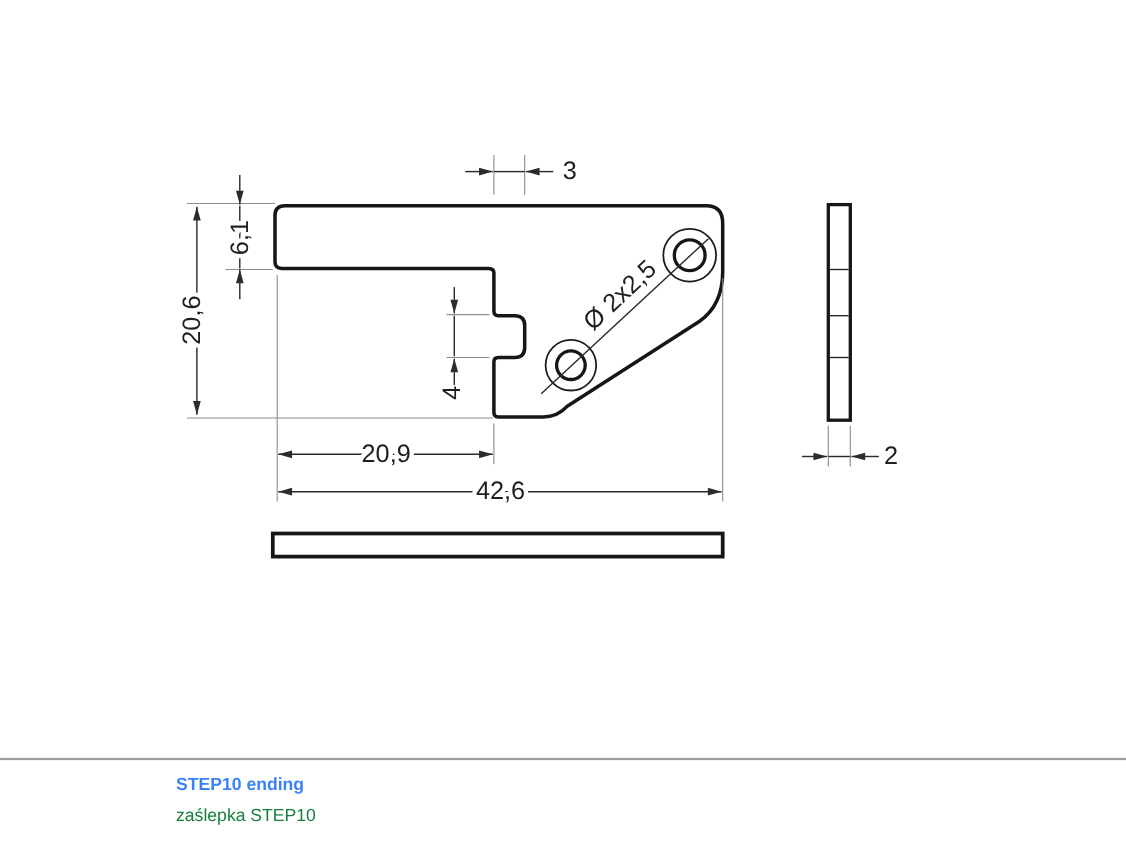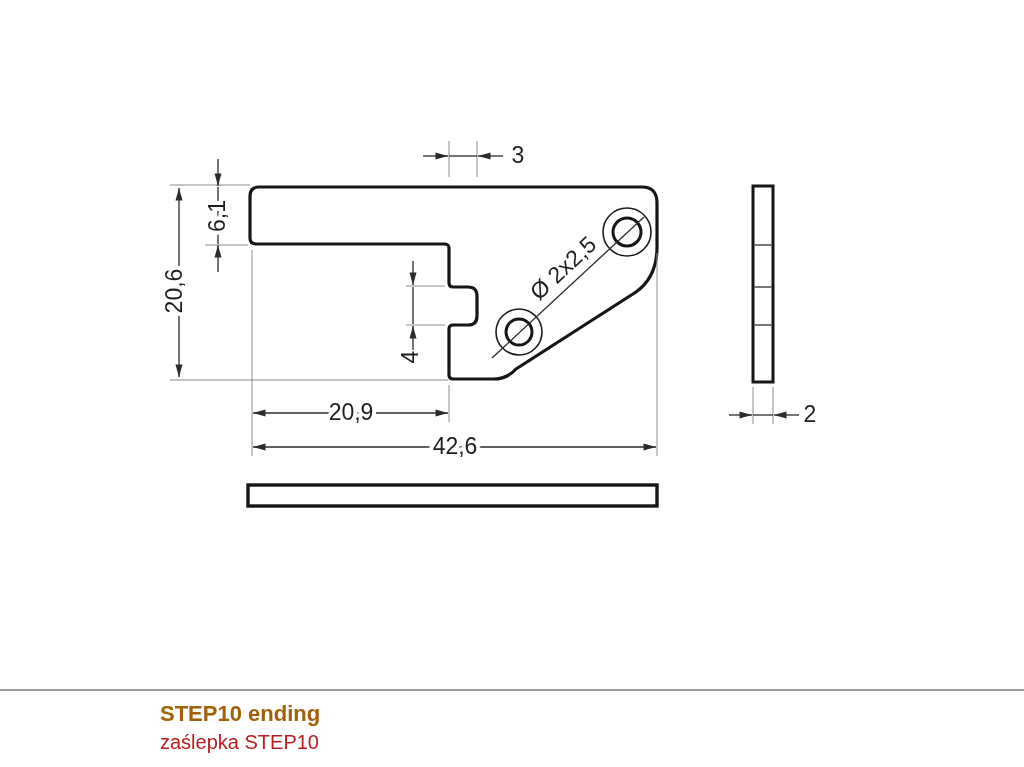--- a/index.html
+++ b/index.html
@@ -40,29 +40,29 @@
     width: 1024px;
     height: 2px;
   }
   .title-block {
     position: absolute;
     left: 160px;
     top: 700px;
   }
   .title-main {
     font-weight: 700;
-    font-size: 22px;
+    font-size: 16px;
     line-height: 28px;
-    color: #a16207;
+    color: #3b82f6;
   }
   .title-sub {
     font-weight: 400;
-    font-size: 20px;
+    font-size: 16px;
     line-height: 28px;
-    color: #b91c1c;
+    color: #15803d;
   }
 </style>
 </head>
 <body>
 
 <div class="page">
 
   <svg class="drawing" id="drawing" width="1024" height="767" viewBox="0 0 1024 767">
     <defs>
       <marker id="arr" markerUnits="userSpaceOnUse" markerWidth="14" markerHeight="9" refX="13" refY="4.5" orient="auto-start-reverse">

